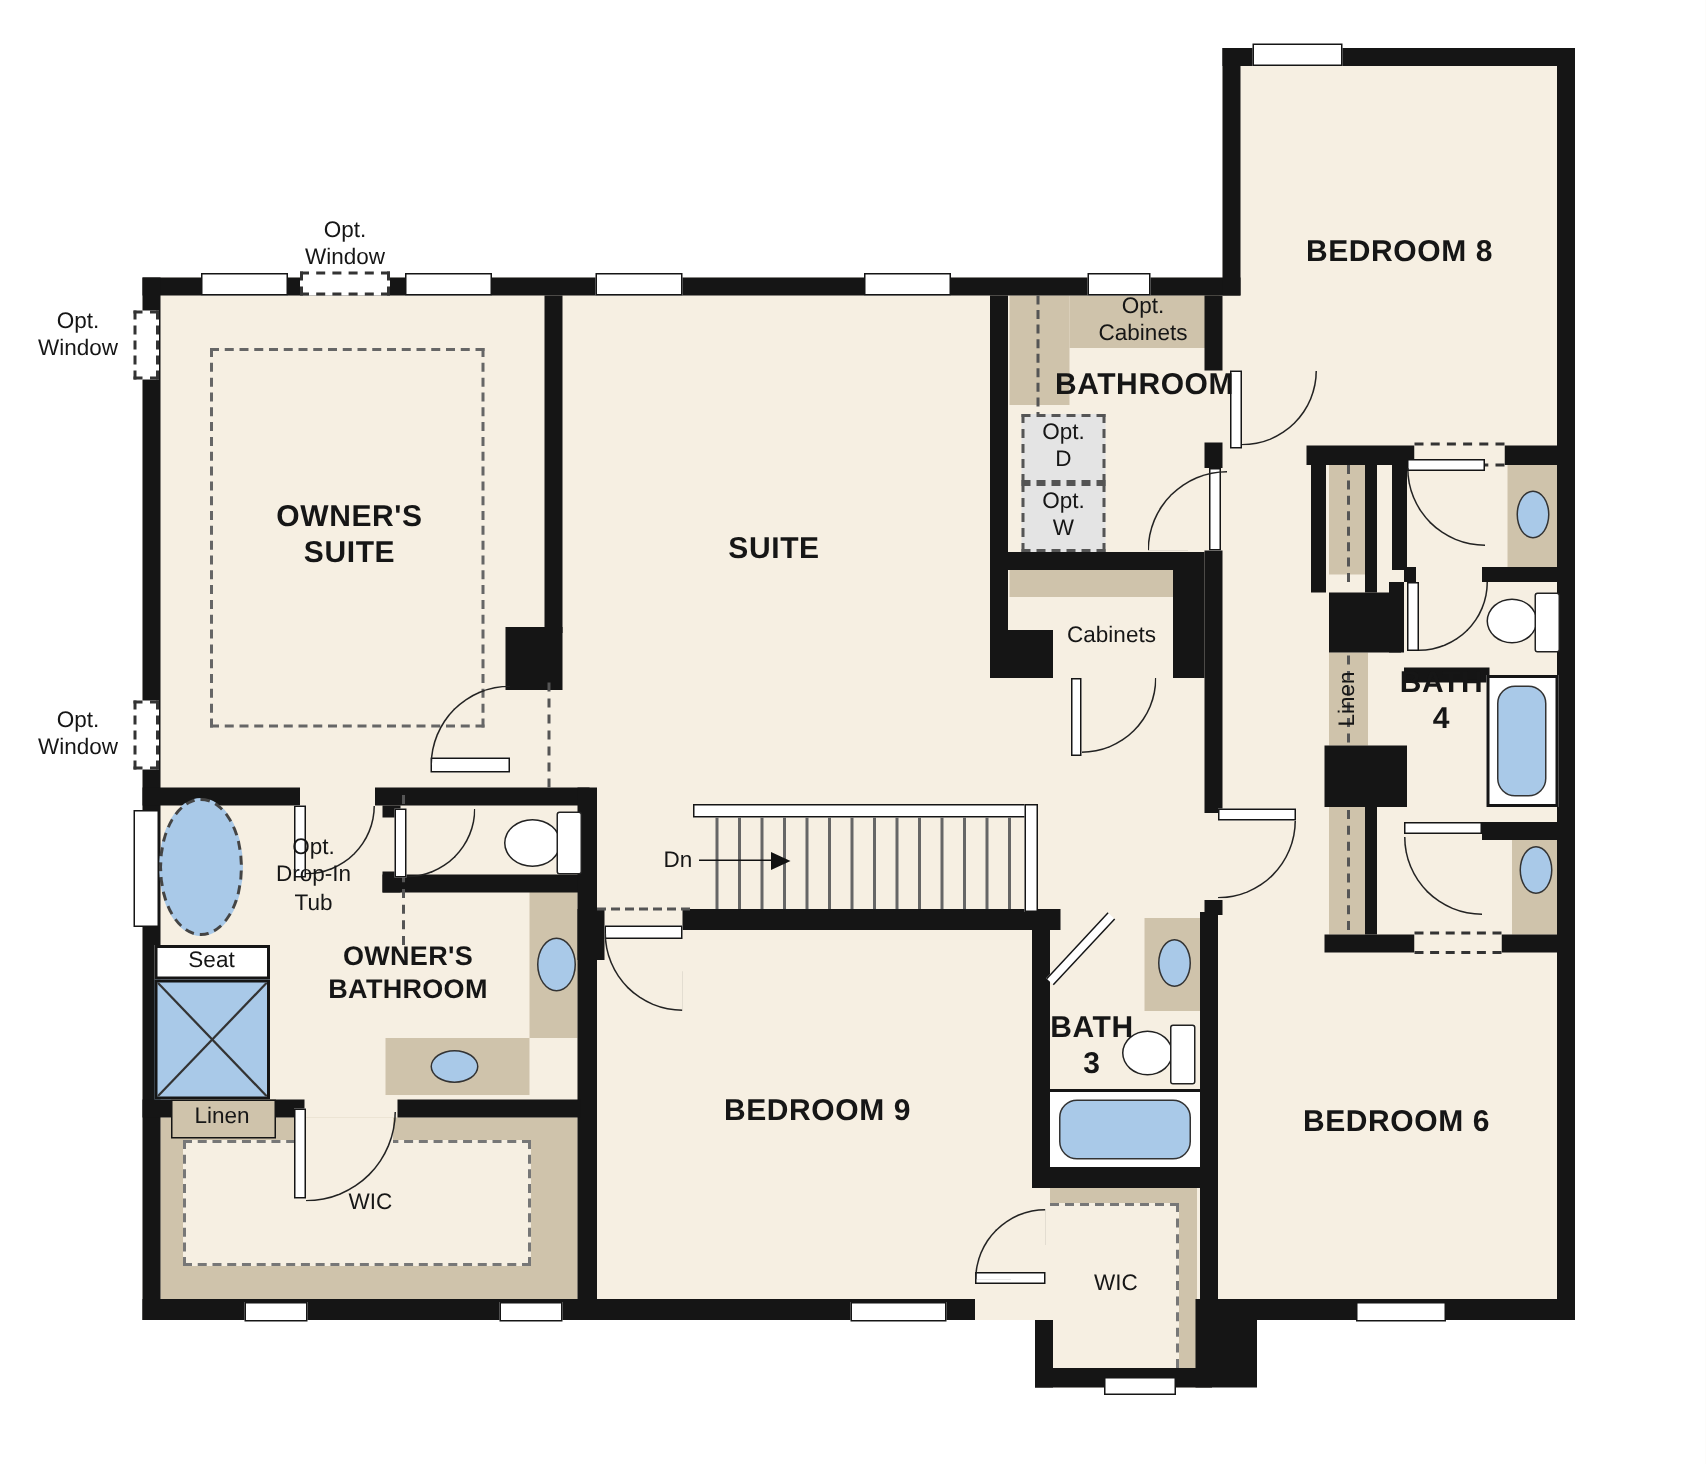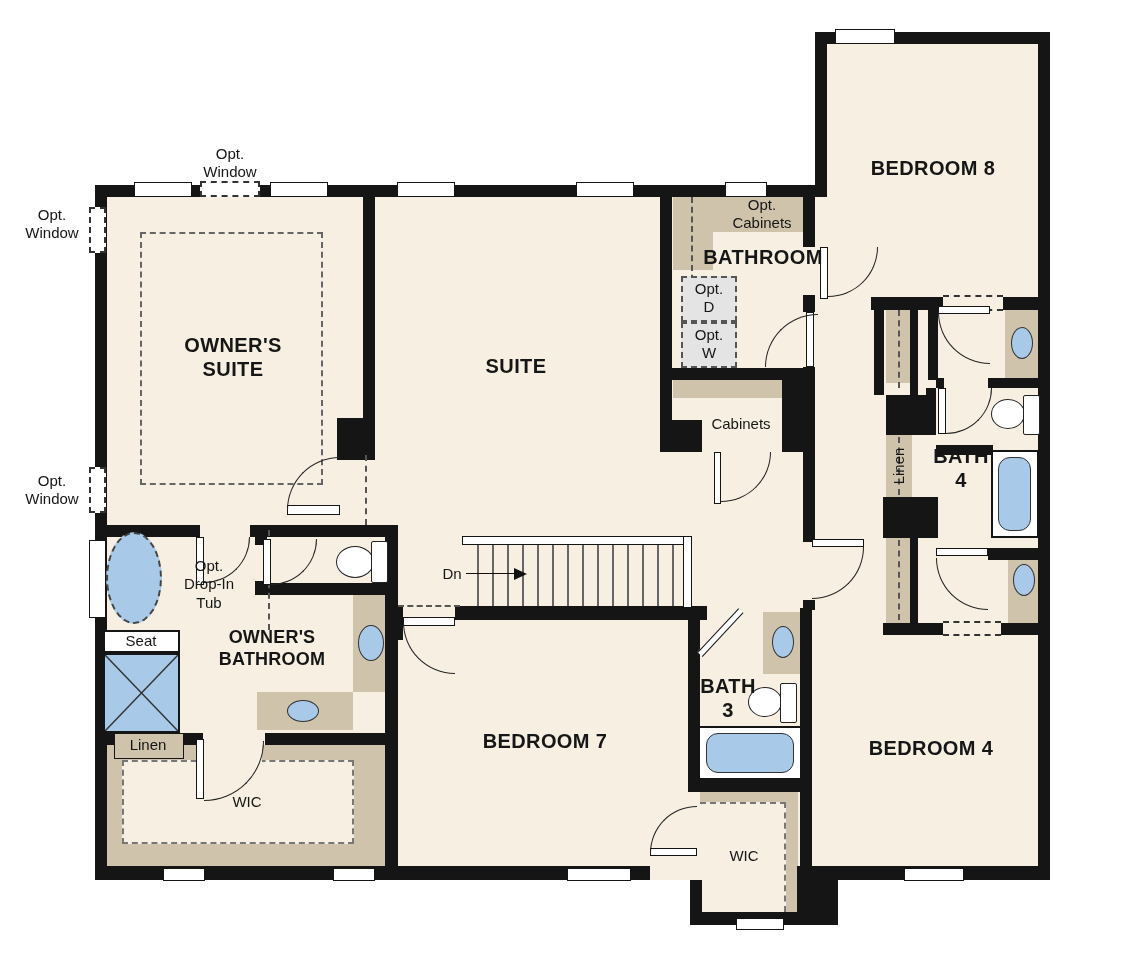--- a/index.html
+++ b/index.html
@@ -226,22 +226,22 @@
   <i class="opt" style="left:681px;top:322px;width:56px;height:46px"></i>
   <i class="tanb" style="left:114px;top:733px;width:70px;height:26px"></i>
 
   <div class="lbl rl" style="left:233px;top:357px">OWNER'S
 SUITE</div>
   <div class="lbl rl" style="left:516px;top:366px">SUITE</div>
   <div class="lbl rl" style="left:763px;top:257px">BATHROOM</div>
   <div class="lbl rl" style="left:933px;top:168px">BEDROOM 8</div>
   <div class="lbl rl" style="left:961px;top:468px">BATH
 4</div>
-  <div class="lbl rl" style="left:931px;top:748px">BEDROOM 4</div>
-  <div class="lbl rl" style="left:545px;top:741px">BEDROOM 7</div>
+  <div class="lbl rl" style="left:931px;top:748px">BEDROOM 6</div>
+  <div class="lbl rl" style="left:545px;top:741px">BEDROOM 9</div>
   <div class="lbl rl" style="left:728px;top:698px">BATH
 3</div>
   <div class="lbl rm" style="left:272px;top:649px">OWNER'S
 BATHROOM</div>
 
   <div class="lbl sl" style="left:741px;top:424px">Cabinets</div>
   <div class="lbl sl" style="left:247px;top:802px">WIC</div>
   <div class="lbl sl" style="left:744px;top:856px">WIC</div>
   <div class="lbl sl" style="left:148px;top:745px">Linen</div>
   <div class="lbl sl rot" style="left:899px;top:466px">Linen</div>

